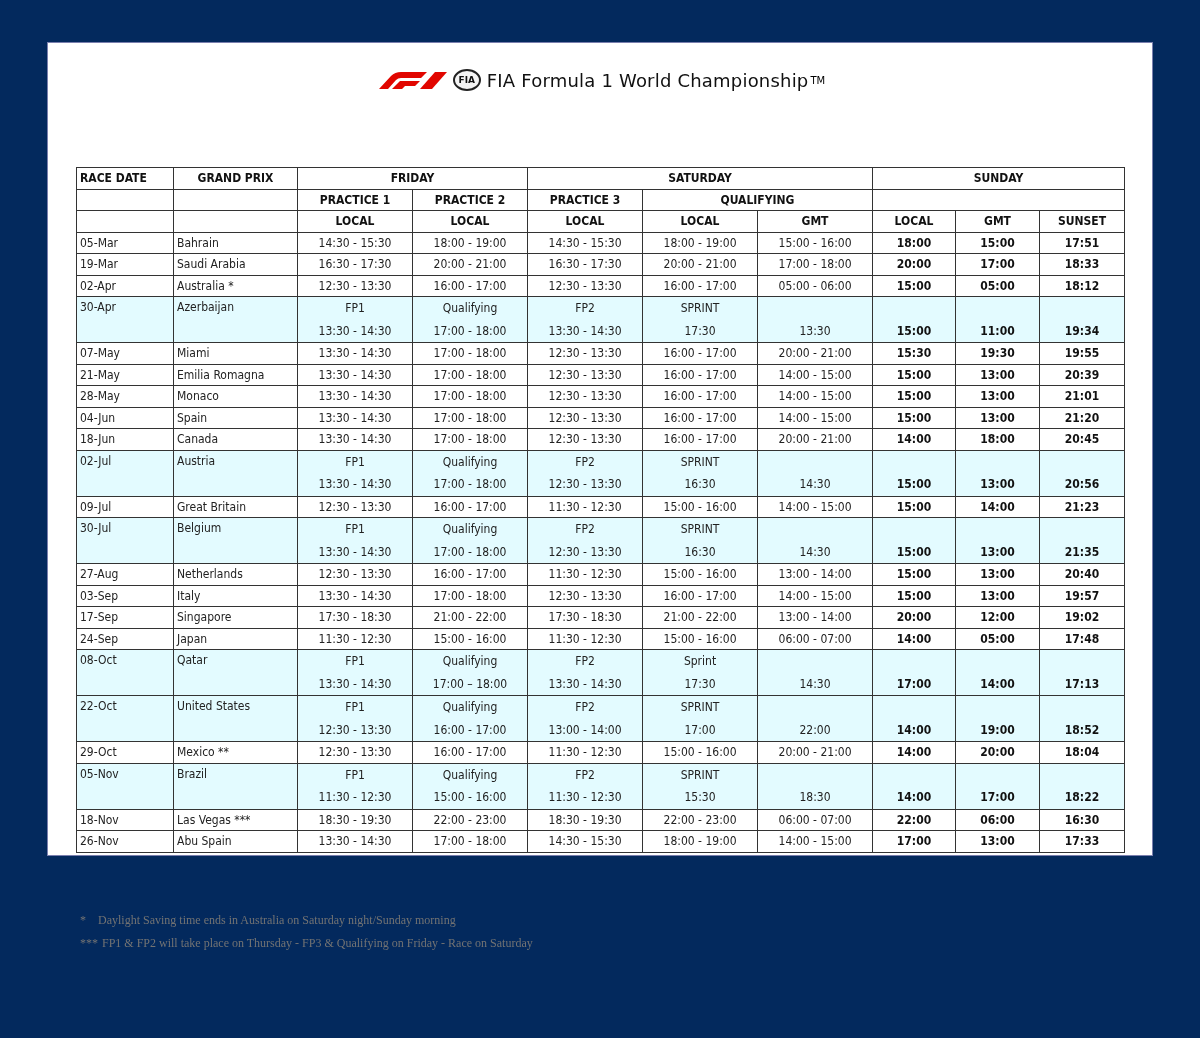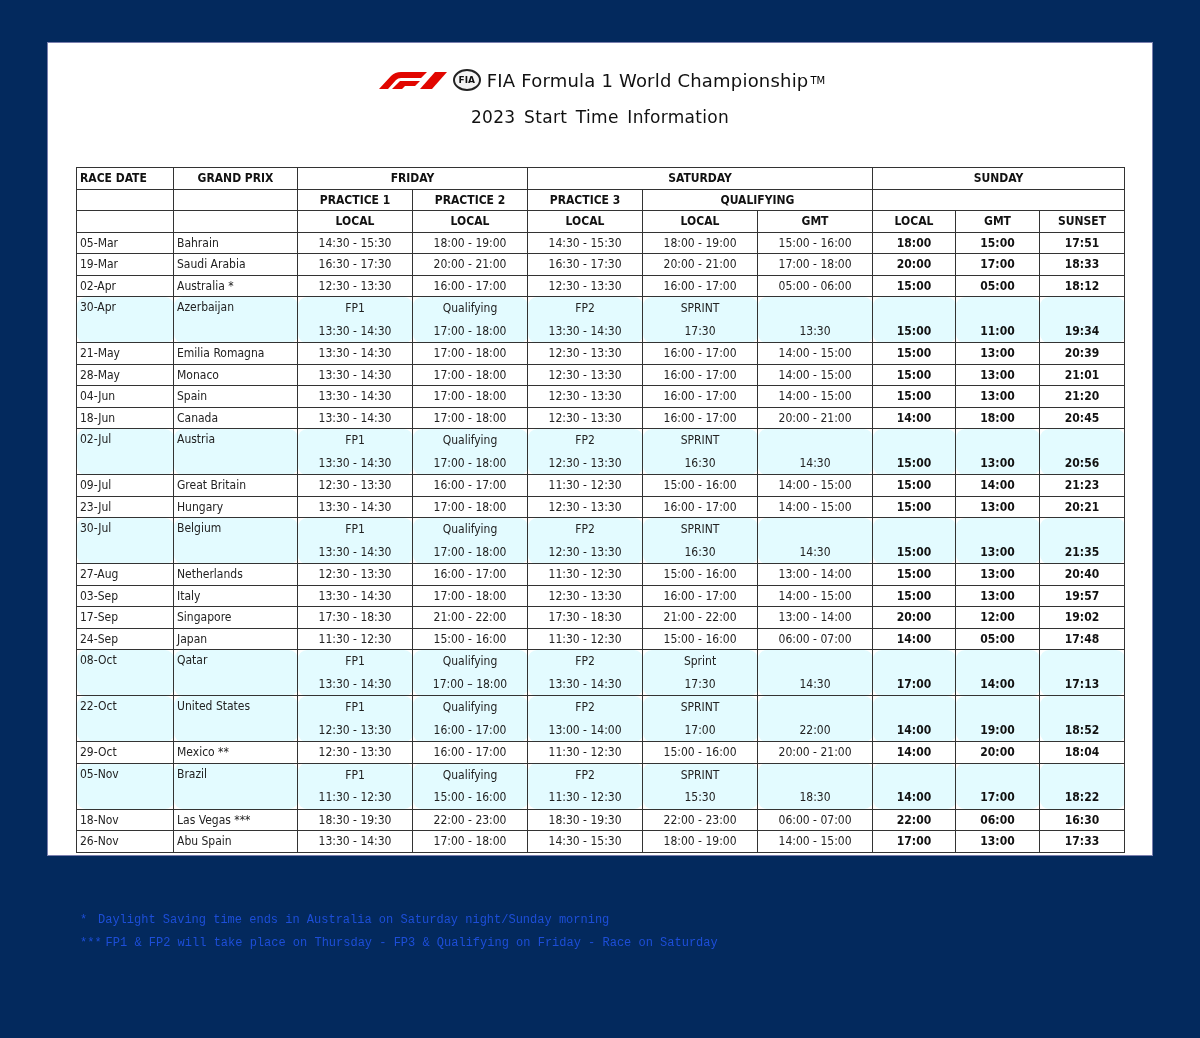--- a/index.html
+++ b/index.html
@@ -67,46 +67,45 @@
     text-align: center;
   }
   table.sched th.left { text-align: left; margin-top: 8px; }
   td.c { text-align: center; }
   td.l { text-align: left; }
   td.b { font-weight: bold; color: #111; text-align: center; }
   tr.sprint td { background: #e3fbff; vertical-align: top; }
   tr.sprint td.c, tr.sprint td.b { vertical-align: top; }
   .two { display: block; line-height: 22.5px; }
   .two .bottom { display: block; }
-  tr.sprint td { height: 43px; border-radius: 9px; }
+  tr.sprint td { height: 43px; }
   .footnotes {
     position: absolute; left: 32px; top: 866px;
-    font-family: Liberation Mono, monospace;
-    font-size: 12px; color: #1d4ed8;
+    font-family: Liberation Serif, serif;
+    font-size: 12px; color: #737373;
   }
   .footnote { height: 23px; line-height: 23px; }
   .fn-mark { display: inline-block; min-width: 14px; margin-right: 4px; }
 </style>
 </head>
 <body>
 
 <div class="page">
 
   <div class="header">
     <svg class="f1-logo" viewBox="0 0 74 20">
       <path d="M4 19 L16 6 Q20 2 26 2 L52 2 L46 8 L26 8 Q23 8 21 10 L13 19 Z" fill="#e10600"></path>
       <path d="M17 19 L25 11 L45 11 L40 16 L30 16 L27 19 Z" fill="#e10600"></path>
       <path d="M45 19 L60 2 L72 2 L57 19 Z" fill="#e10600"></path>
     </svg>
     <div class="fia-logo">FIA</div>
     <span class="champ-title">FIA Formula 1 World Championship</span>
     <span class="tm">TM</span>
   </div>
 
-  <div class="subtitle">2023  Start Time Information</div>
 
   <table class="sched">
     <colgroup>
       <col style="width:97px">
         <col style="width:124px">
       <col style="width:115px">
         <col style="width:115px">
         <col style="width:115px">
       <col style="width:115px">
         <col style="width:115px">
@@ -203,20 +202,32 @@
             <span class="two"><span class="top">&nbsp;</span><span class="bottom">15:00</span></span>
           </td>
           <td class="b">
             <span class="two"><span class="top">&nbsp;</span><span class="bottom">11:00</span></span>
           </td>
           <td class="b">
             <span class="two"><span class="top">&nbsp;</span><span class="bottom">19:34</span></span>
           </td>
         </tr>
         <tr>
+          <td class="l">07-May</td>
+          <td class="l">Miami</td>
+          <td class="c">13:30 - 14:30</td>
+          <td class="c">17:00 - 18:00</td>
+          <td class="c">12:30 - 13:30</td>
+          <td class="c">16:00 - 17:00</td>
+          <td class="c">20:00 - 21:00</td>
+          <td class="b">15:30</td>
+          <td class="b">19:30</td>
+          <td class="b">19:55</td>
+        </tr>
+        <tr>
           <td class="l">21-May</td>
           <td class="l">Emilia Romagna</td>
           <td class="c">13:30 - 14:30</td>
           <td class="c">17:00 - 18:00</td>
           <td class="c">12:30 - 13:30</td>
           <td class="c">16:00 - 17:00</td>
           <td class="c">14:00 - 15:00</td>
           <td class="b">15:00</td>
           <td class="b">13:00</td>
           <td class="b">20:39</td>
@@ -289,32 +300,20 @@
           <td class="l">09-Jul</td>
           <td class="l">Great Britain</td>
           <td class="c">12:30 - 13:30</td>
           <td class="c">16:00 - 17:00</td>
           <td class="c">11:30 - 12:30</td>
           <td class="c">15:00 - 16:00</td>
           <td class="c">14:00 - 15:00</td>
           <td class="b">15:00</td>
           <td class="b">14:00</td>
           <td class="b">21:23</td>
-        </tr>
-        <tr>
-          <td class="l">23-Jul</td>
-          <td class="l">Hungary</td>
-          <td class="c">13:30 - 14:30</td>
-          <td class="c">17:00 - 18:00</td>
-          <td class="c">12:30 - 13:30</td>
-          <td class="c">16:00 - 17:00</td>
-          <td class="c">14:00 - 15:00</td>
-          <td class="b">15:00</td>
-          <td class="b">13:00</td>
-          <td class="b">20:21</td>
         </tr>
         <tr class="sprint">
           <td class="l">30-Jul</td>
           <td class="l">Belgium</td>
           <td class="c">
             <span class="two"><span class="top">FP1</span><span class="bottom">13:30 - 14:30</span></span>
           </td>
           <td class="c">
             <span class="two"><span class="top">Qualifying</span><span class="bottom">17:00 - 18:00</span></span>
           </td>

